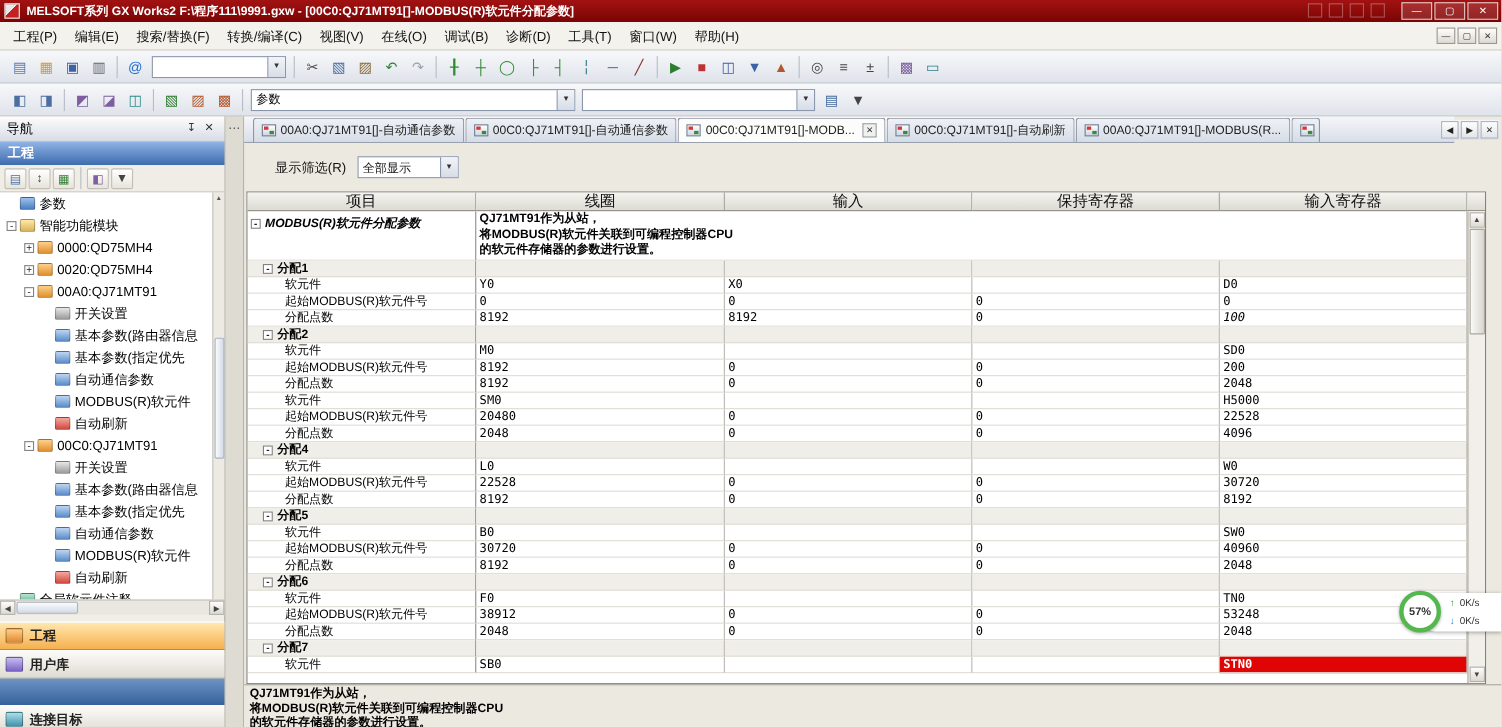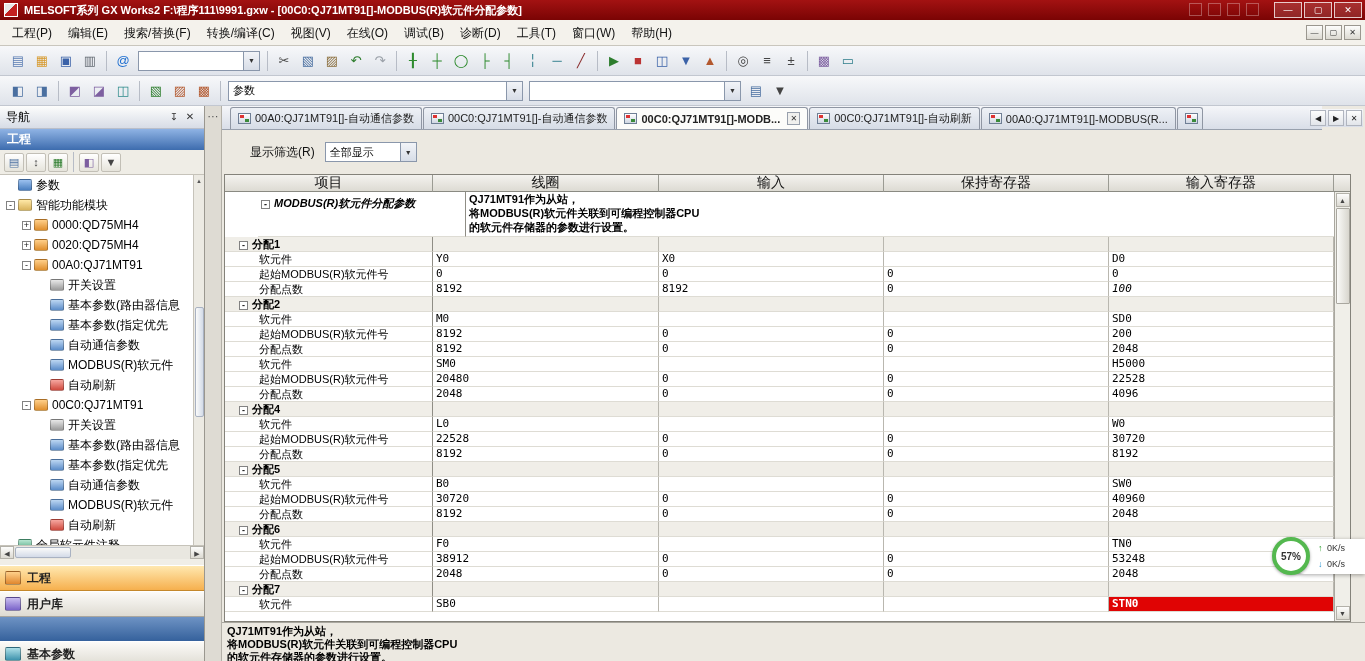--- a/index.html
+++ b/index.html
@@ -62,39 +62,39 @@
 .nbicon{width:16px;height:14px;margin-right:6px;border-radius:2px;border:1px solid rgba(0,0,0,.3);flex:none;}
 .nbicon.proj{background:linear-gradient(#ffd08a,#e0862d);}
 .nbicon.user{background:linear-gradient(#c9bef0,#7a63c9);}
 .nbicon.conn{background:linear-gradient(#aee0e8,#3e93ad);}
 
 #ministrip{position:absolute;left:205px;top:106px;width:17px;height:555px;background:#dedbd3;border-right:1px solid #b3b0a8;font-size:11px;color:#555;text-align:center;padding-top:4px;}
 
 #content{position:absolute;left:222px;top:106px;width:1143px;height:555px;background:#ece9e1;}
 #tabbar{position:absolute;left:0;top:0;width:1100px;height:24px;background:linear-gradient(#f5f6f9,#d9dee8);border-bottom:1px solid #98a0ad;display:flex;align-items:flex-end;padding-left:8px;overflow:hidden;}
 .tab{height:22px;display:flex;align-items:center;padding:0 7px;font-size:11px;border:1px solid #8f96a3;border-bottom:none;border-radius:3px 3px 0 0;background:linear-gradient(#eef1f6,#d6dce6);margin-right:1px;white-space:nowrap;overflow:hidden;flex:none;color:#222;}
-.tab.active{background:#fcfcfa;font-weight:bold;}
+.tab.active{background:#fcfcfa;font-weight:normal;}
 .tab.partial{width:26px;}
 .tab-ico{width:13px;height:11px;margin-right:4px;flex:none;background:linear-gradient(#fff,#cfd6e2);border:1px solid #6f7f95;position:relative;}
 .tab-ico::after{content:"";position:absolute;left:1px;top:1px;width:4px;height:3px;background:#d33;}
 .tab-ico::before{content:"";position:absolute;right:1px;bottom:1px;width:4px;height:3px;background:#3a8a3a;}
 .tab-close{margin-left:7px;font-size:8px;border:1px solid #98a0ad;background:#f0f0ee;width:13px;height:13px;line-height:11px;text-align:center;color:#333;}
 .tab-arrows{position:absolute;right:2px;top:3px;display:flex;gap:2px;background:linear-gradient(#f5f6f9,#d9dee8);padding:1px;}
 .tarr{width:16px;height:16px;font-size:8px;display:flex;align-items:center;justify-content:center;color:#222;border:1px solid #b0b5bf;background:linear-gradient(#fdfdfc,#e2e5ea);}
 #filterrow{position:absolute;left:28px;top:36px;height:20px;display:flex;align-items:center;font-size:12px;color:#111;}
 #filtercombo{width:92px;margin-left:10px;}
 
 #grid{position:absolute;left:2px;top:68px;width:1127px;height:448px;background:#fff;border:1px solid #84827a;display:flex;flex-direction:column;overflow:hidden;}
 .ghead{height:17px;display:flex;flex:none;}
 .hc{border-right:1px solid #9b9b93;border-bottom:1px solid #8a8a82;background:linear-gradient(#f4f3ef,#dddbd3);font-size:14px;display:flex;align-items:center;justify-content:center;flex:none;color:#111;}
 .hcorner{width:16px;background:linear-gradient(#f4f3ef,#dddbd3);border-bottom:1px solid #8a8a82;flex:none;}
 .gbody{flex:1;display:flex;overflow:hidden;}
 .gcols{width:1109px;flex:none;}
 .grow{display:flex;height:15px;}
-.grow.desc{height:45px;margin-left:33px;}
+.grow.desc{height:45px;}
 .gc{border-right:1px solid #b9b7af;border-bottom:1px solid #dedcd4;font-size:11px;line-height:14px;padding:0 3px;white-space:nowrap;overflow:hidden;flex:none;height:100%;color:#000;}
 .gc.lab{border-right:1px solid #8f8d85;}
 .gc.val{font-family:"DejaVu Sans Mono","Liberation Mono",monospace;}
 .grow.ghdr .gc{background:#f0eee8;}
 .gc.grpname{font-weight:bold;}
 .gc.root{font-weight:bold;font-style:italic;padding-top:4px;}
 .gc.desccell{font-weight:bold;}
 .gc.err{background:#e00404;color:#fff;font-weight:bold;}
 .gexp{display:inline-block;width:9px;height:9px;border:1px solid #828282;background:#fff;font-size:9px;line-height:7px;text-align:center;margin-right:4px;color:#222;vertical-align:middle;}
 .vscroll{width:16px;background:#f0efe9;border-left:1px solid #a9a79f;display:flex;flex-direction:column;align-items:center;flex:none;}
@@ -429,21 +429,21 @@
     <span class="nbicon proj"></span>
     <span>工程</span>
   </div>
   <div class="navbtn b1">
     <span class="nbicon user"></span>
     <span>用户库</span>
   </div>
   <div class="blueband"></div>
   <div class="navbtn b2">
     <span class="nbicon conn"></span>
-    <span>基本参数</span>
+    <span>连接目标</span>
   </div>
 </div>
 
 <div id="ministrip">
   <span>⋯</span>
 </div>
 
 <div id="content">
   <div id="tabbar">
       <div class="tab">

